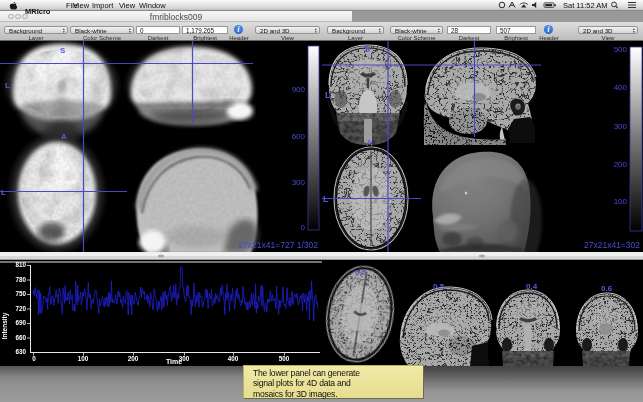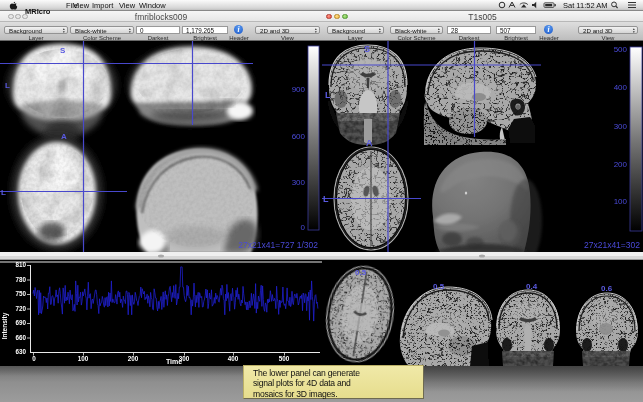--- a/index.html
+++ b/index.html
@@ -3,21 +3,21 @@
 <style>
 html,body{margin:0;padding:0;}
 body{width:643px;height:402px;overflow:hidden;font-family:"Liberation Sans",sans-serif;position:relative;background:#999;}
 #screen{position:absolute;left:0;top:0;width:643px;height:402px;}
 #menubar{position:absolute;left:0;top:0;width:643px;height:10px;background:linear-gradient(#fbfbfb,#d6d6d6 80%,#c0c0c0);border-bottom:1px solid #888;font-size:8px;color:#111;}
 #menubar .mi{position:absolute;top:1px;font-size:7.5px;}
 #desktop{position:absolute;left:0;top:366px;width:643px;height:36px;background:linear-gradient(#6f6f6f,#8f8f8f 45%,#9c9c9c);}
 #deskshadowR{position:absolute;left:322px;top:366px;width:321px;height:26px;background:linear-gradient(rgba(30,30,30,0.55),rgba(30,30,30,0));}
 #deskshadowL{position:absolute;left:0;top:366px;width:322px;height:10px;background:linear-gradient(rgba(40,40,40,0.35),rgba(40,40,40,0));}
 .win{position:absolute;top:10px;height:356px;}
-#winL{left:0;width:322px;}
+#winL{left:0;width:322px;padding-left:30px;}
 #winR{left:322px;width:321px;}
 .titlebar{position:absolute;left:0;top:0;width:100%;height:12px;background:linear-gradient(#f8f8f8,#e6e6e6);border-bottom:1px solid #b8b8b8;box-sizing:border-box;}
 .toolbar{position:absolute;left:0;top:12px;width:100%;height:19px;background:linear-gradient(#dedede,#bdbdbd);border-bottom:1px solid #686868;box-sizing:border-box;}
 .wtitle{position:absolute;top:2px;width:100%;text-align:center;font-size:8.5px;color:#222;}
 .tl{position:absolute;top:3.5px;width:5.5px;height:5.5px;border-radius:50%;box-sizing:border-box;}
 .content{position:absolute;left:0;top:31px;width:100%;height:325px;background:#000;overflow:hidden;}
 .dd{position:absolute;top:3.5px;height:8px;background:linear-gradient(#f2f2f2,#d4d4d4);border:1px solid #939393;border-radius:2px;font-size:6.2px;color:#111;line-height:7px;padding-left:4px;box-sizing:border-box;}
 .dd .arr{position:absolute;right:1.5px;top:1px;font-size:3.2px;color:#333;line-height:3px;}
 .tf{position:absolute;top:3.5px;height:8px;background:#fff;border:1px solid #999;font-size:6.3px;color:#111;line-height:7px;padding-left:3px;box-sizing:border-box;}
 .tlabel{position:absolute;top:12.5px;font-size:6px;color:#2a2a2a;text-align:center;}
@@ -196,26 +196,20 @@
  </g>
  <text x="174" y="322.5" fill="#fff" font-family="Liberation Sans" font-size="7" font-weight="bold" text-anchor="middle">Time</text>
  <text x="7" y="285" fill="#fff" font-family="Liberation Sans" font-size="6.5" font-weight="bold" text-anchor="middle" transform="rotate(-90 7 285)">Intensity</text>
  <polyline points="33.0,252.5 33.7,249.1 34.4,255.0 35.1,246.5 35.8,250.7 36.5,257.5 37.2,250.9 37.9,249.1 38.6,273.8 39.3,249.4 40.0,272.1 40.7,251.7 41.4,272.7 42.1,269.3 42.8,265.0 43.5,255.0 44.2,256.7 44.9,255.8 45.6,256.5 46.3,261.6 47.0,257.0 47.7,268.0 48.4,252.2 49.1,252.4 49.8,245.7 50.5,263.4 51.2,263.3 51.9,255.5 52.6,254.6 53.3,256.9 54.0,264.7 54.7,257.2 55.4,255.8 56.1,248.9 56.8,255.7 57.5,253.9 58.2,262.2 58.9,250.4 59.6,246.8 60.3,252.7 61.0,261.2 61.7,266.0 62.4,273.1 63.1,246.9 63.8,251.9 64.5,262.2 65.2,244.4 65.9,260.0 66.6,256.3 67.3,259.1 68.0,251.2 68.7,255.5 69.4,262.8 70.1,249.1 70.8,257.6 71.5,258.8 72.2,253.7 72.9,269.8 73.6,268.0 74.3,263.3 75.0,270.4 75.7,239.9 76.4,252.4 77.1,264.0 77.8,244.2 78.5,260.9 79.2,256.2 79.9,256.6 80.6,251.2 81.3,264.1 82.0,260.6 82.7,250.8 83.4,254.9 84.1,251.7 84.8,247.9 85.5,254.5 86.2,257.2 86.9,268.9 87.6,255.7 88.3,241.2 89.0,257.2 89.7,253.7 90.4,252.7 91.1,267.7 91.8,259.5 92.5,258.0 93.2,262.5 93.9,257.9 94.6,254.1 95.3,249.3 96.0,248.9 96.7,253.7 97.4,262.5 98.1,264.5 98.8,272.6 99.5,257.8 100.2,264.8 100.9,262.1 101.6,261.7 102.3,255.4 103.0,258.5 103.7,264.2 104.4,266.2 105.1,256.6 105.8,264.6 106.5,256.4 107.2,255.7 107.9,266.0 108.6,251.2 109.3,264.9 110.0,252.0 110.7,260.5 111.4,239.9 112.1,261.6 112.8,257.9 113.5,260.0 114.2,261.8 114.9,261.5 115.6,253.6 116.3,257.6 117.0,263.1 117.7,251.4 118.4,249.9 119.1,256.0 119.8,251.3 120.5,261.8 121.2,258.1 121.9,260.9 122.6,266.4 123.3,255.1 124.0,259.4 124.7,259.3 125.4,262.6 126.1,250.2 126.8,250.0 127.5,253.6 128.2,273.8 128.9,251.4 129.6,253.3 130.3,264.6 131.0,254.3 131.7,273.8 132.4,253.9 133.1,260.5 133.8,263.4 134.5,260.9 135.2,251.3 135.9,254.4 136.6,259.3 137.3,260.4 138.0,264.5 138.7,259.0 139.4,255.3 140.1,254.4 140.8,246.0 141.5,256.7 142.2,247.7 142.9,250.5 143.6,253.0 144.3,250.3 145.0,258.7 145.7,256.4 146.4,257.4 147.1,253.2 147.8,262.3 148.5,254.8 149.2,258.5 149.9,265.8 150.6,251.4 151.3,256.6 152.0,258.5 152.7,268.3 153.4,268.9 154.1,247.8 154.8,251.5 155.5,256.9 156.2,257.0 156.9,266.4 157.6,270.0 158.3,260.3 159.0,267.6 159.7,261.0 160.4,259.0 161.1,255.4 161.8,268.5 162.5,260.2 163.2,250.9 163.9,266.3 164.6,255.5 165.3,249.8 166.0,258.4 166.7,253.8 167.4,264.5 168.1,255.7 168.8,252.6 169.5,246.6 170.2,245.3 170.9,254.2 171.6,260.8 172.3,251.5 173.0,256.6 173.7,244.6 174.4,253.2 175.1,257.4 175.8,243.5 176.5,264.0 177.2,260.3 177.9,252.3 178.6,257.8 179.3,246.2 180.0,246.2 180.7,225.9 181.4,225.9 182.1,225.9 182.8,246.2 183.5,246.2 184.2,254.6 184.9,258.5 185.6,260.7 186.3,257.6 187.0,244.1 187.7,254.6 188.4,245.3 189.1,256.7 189.8,256.3 190.5,259.3 191.2,273.8 191.9,258.8 192.6,265.1 193.3,256.8 194.0,242.1 194.7,255.3 195.4,265.9 196.1,254.2 196.8,261.6 197.5,255.6 198.2,251.3 198.9,266.4 199.6,251.7 200.3,254.3 201.0,256.9 201.7,255.4 202.4,266.0 203.1,265.9 203.8,260.4 204.5,258.0 205.2,254.5 205.9,248.0 206.6,257.0 207.3,248.9 208.0,267.6 208.7,262.7 209.4,252.0 210.1,257.0 210.8,258.2 211.5,248.8 212.2,265.2 212.9,264.1 213.6,262.2 214.3,256.5 215.0,262.4 215.7,252.1 216.4,258.2 217.1,254.4 217.8,255.9 218.5,260.4 219.2,261.2 219.9,254.2 220.6,247.4 221.3,254.2 222.0,244.1 222.7,246.9 223.4,257.6 224.1,259.3 224.8,273.8 225.5,253.1 226.2,259.9 226.9,243.4 227.6,257.3 228.3,251.5 229.0,261.4 229.7,270.2 230.4,253.6 231.1,252.6 231.8,259.8 232.5,247.2 233.2,255.4 233.9,256.3 234.6,268.2 235.3,261.6 236.0,249.2 236.7,255.9 237.4,246.7 238.1,258.4 238.8,253.1 239.5,256.7 240.2,262.8 240.9,264.9 241.6,259.1 242.3,262.0 243.0,245.4 243.7,252.8 244.4,258.9 245.1,263.7 245.8,260.9 246.5,268.7 247.2,261.0 247.9,269.0 248.6,265.2 249.3,259.9 250.0,266.8 250.7,264.3 251.4,252.3 252.1,264.5 252.8,259.1 253.5,252.9 254.2,257.6 254.9,267.5 255.6,242.6 256.3,272.1 257.0,261.2 257.7,267.7 258.4,255.1 259.1,258.7 259.8,260.4 260.5,249.5 261.2,244.2 261.9,265.4 262.6,244.9 263.3,258.6 264.0,268.1 264.7,270.3 265.4,261.9 266.1,264.0 266.8,271.2 267.5,258.3 268.2,262.0 268.9,257.8 269.6,260.8 270.3,249.7 271.0,254.4 271.7,260.4 272.4,253.6 273.1,258.7 273.8,260.0 274.5,257.4 275.2,259.4 275.9,267.7 276.6,245.2 277.3,257.6 278.0,261.3 278.7,273.4 279.4,259.0 280.1,266.5 280.8,259.6 281.5,261.6 282.2,261.1 282.9,246.0 283.6,262.1 284.3,264.4 285.0,262.8 285.7,267.8 286.4,260.9 287.1,246.9 287.8,260.0 288.5,260.0 289.2,264.6 289.9,256.2 290.6,265.6 291.3,263.5 292.0,250.3 292.7,261.6 293.4,263.6 294.1,255.6 294.8,253.0 295.5,255.7 296.2,257.1 296.9,252.4 297.6,257.9 298.3,264.0 299.0,262.0 299.7,256.8 300.4,255.0 301.1,257.6 301.8,253.7 302.5,269.7 303.2,252.0 303.9,254.5 304.6,261.8 305.3,252.7 306.0,253.6 306.7,269.7 307.4,255.7 308.1,260.1 308.8,251.1 309.5,279.2 310.2,249.0 310.9,258.6 311.6,239.9 312.3,255.7 313.0,260.8 313.7,280.1 314.4,260.8 315.1,254.6 315.8,253.7 316.5,262.4 317.2,261.1 317.9,267.6" fill="none" stroke="#2020cf" stroke-width="0.8"></polyline>
 </g>
 </svg>
 </div>
 </div>
 
 <div class="win" id="winR">
- <div class="titlebar">
-  <div class="tl" style="left:4px;background:radial-gradient(circle at 40% 35%,#ff9a8a,#e3473a);border:1px solid #b03a30;"></div>
-  <div class="tl" style="left:12px;background:radial-gradient(circle at 40% 35%,#ffdf8d,#eeaf35);border:1px solid #b98a2a;"></div>
-  <div class="tl" style="left:20px;background:radial-gradient(circle at 40% 35%,#b5e88a,#61b73c);border:1px solid #559934;"></div>
-  <div class="wtitle" style="color:#424242;">T1s005</div>
- </div>
  <div class="toolbar">
   <div class="dd" style="left:5px;width:57px;">Background<span class="arr">▲<br>▼</span></div>
   <div class="tlabel" style="left:5px;width:57px;">Layer</div>
   <div class="dd" style="left:68px;width:53px;">Black-white<span class="arr">▲<br>▼</span></div>
   <div class="tlabel" style="left:68px;width:53px;">Color Scheme</div>
   <div class="tf" style="left:125px;width:44px;">28</div>
   <div class="tlabel" style="left:125px;width:44px;">Darkest</div>
   <div class="tf" style="left:174px;width:40px;">507</div>
   <div class="tlabel" style="left:174px;width:40px;">Brightest</div>
   <div class="info" style="left:222px;">i</div>

